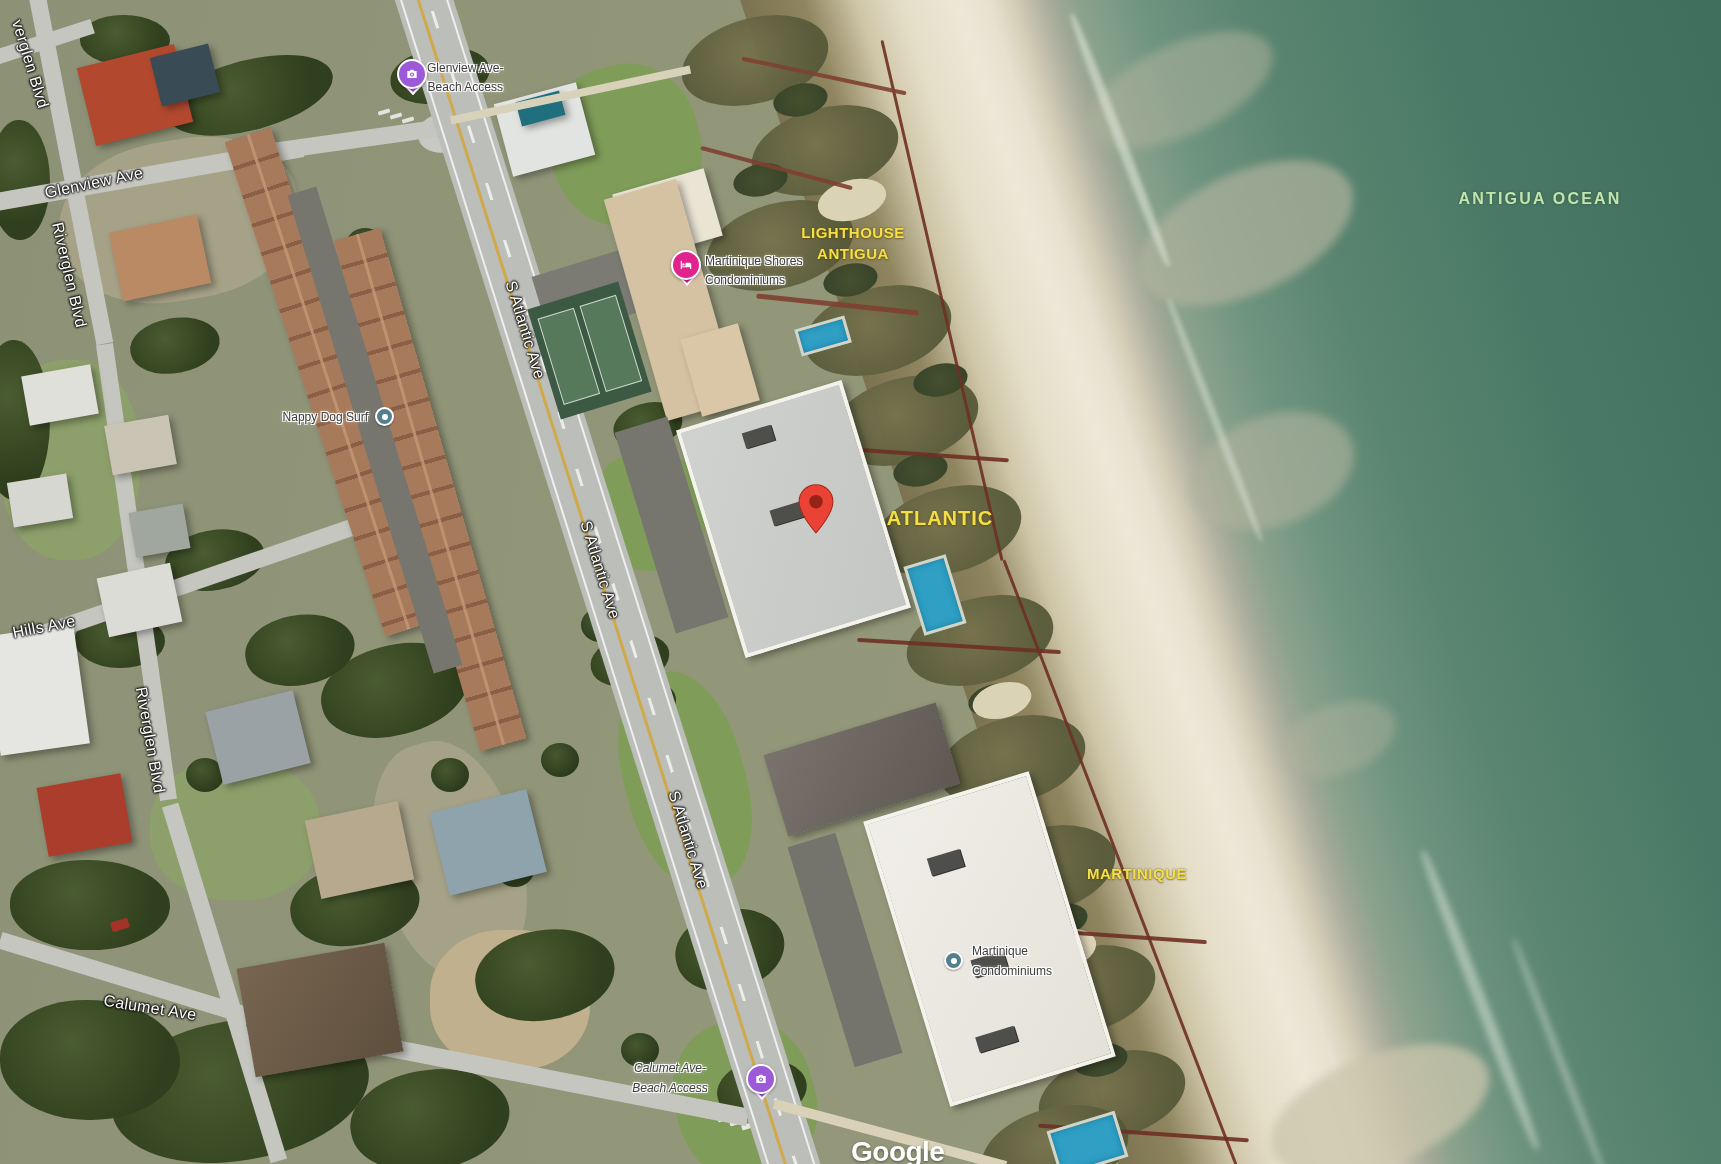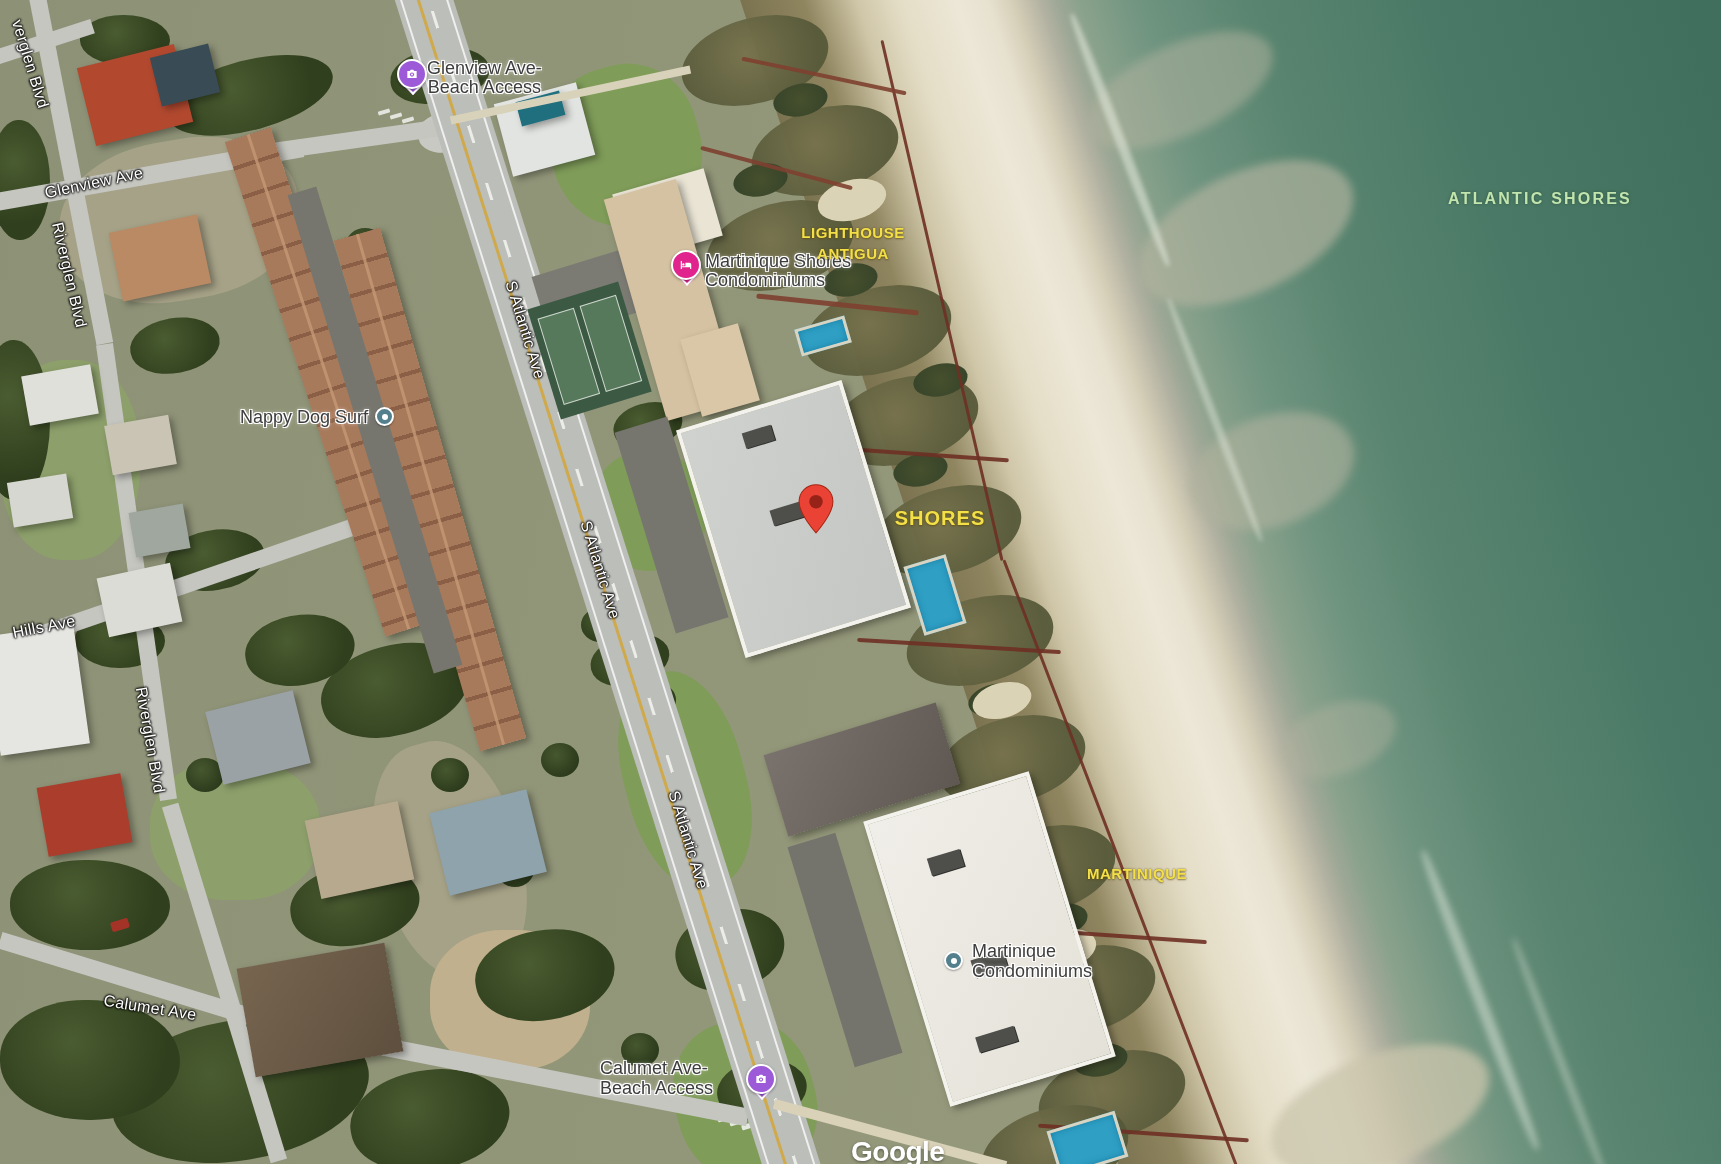--- a/index.html
+++ b/index.html
@@ -17,21 +17,21 @@
   .street{position:absolute;transform:translate(-50%,-50%);color:#fff;
     font-size:16px;letter-spacing:.3px;white-space:nowrap;
     text-shadow:0 1px 2px rgba(0,0,0,.9),0 -1px 2px rgba(0,0,0,.85),
                 1px 0 2px rgba(0,0,0,.85),-1px 0 2px rgba(0,0,0,.85);}
   .area{position:absolute;transform:translate(-50%,-50%);font-weight:bold;
     white-space:nowrap;text-align:center;}
   .area.yellow{color:#f3e049;font-size:15px;letter-spacing:.5px;
     text-shadow:0 0 2px rgba(90,70,0,.8),0 1px 2px rgba(90,70,0,.5);}
   .area.ocean{color:#c2e4ad;font-size:16px;letter-spacing:2.2px;
     text-shadow:0 0 3px rgba(25,55,35,.55);}
-  .poi-text{position:absolute;color:#3d3d3d;font-size:18px;line-height:19px;
+  .poi-text{position:absolute;color:#3d3d3d;font-size:12px;line-height:19px;
     white-space:nowrap;
     text-shadow:-1px -1px 0 #fff,1px -1px 0 #fff,-1px 1px 0 #fff,1px 1px 0 #fff,0 0 4px #fff;}
   .poi-text span{display:block;}
   
   .pin{position:absolute;width:30px;height:40px;}
   .pin .tail{position:absolute;left:9px;top:19px;width:12px;height:12px;
     transform:rotate(45deg);border-right:2.5px solid #fff;border-bottom:2.5px solid #fff;}
   .pin .head{position:absolute;left:0;top:0;width:26px;height:26px;border-radius:50%;
     border:2.5px solid #fff;display:flex;align-items:center;justify-content:center;
     box-shadow:0 1px 3px rgba(0,0,0,.4);}
@@ -284,21 +284,21 @@
     <div class="pin" style="left:746px;top:1064px;">
       <div class="tail" style="background:#9c59d8;"></div>
       <div class="head" style="background:#9c59d8;">
         <svg width="14" height="14" viewBox="0 0 24 24">
             <path fill="#fff" d="M4 7h4l2-2.5h4L16 7h4v12H4z"></path>
             <circle cx="12" cy="13" r="3.6" fill="#9c59d8"></circle>
             <circle cx="12" cy="13" r="1.7" fill="#fff"></circle>
           </svg>
       </div>
     </div>
-    <div class="poi-text" style="left:600px;top:1058px;width:172px;line-height:20px;">
+    <div class="poi-text" style="left:584px;top:1058px;width:172px;text-align:center;line-height:20px;font-style:italic;">
       <span>Calumet Ave-</span>
         <span>Beach Access</span>
     </div>
   </div>
 
   <div style="position:absolute;left:798px;top:484px;width:36px;height:50px;">
     <svg width="36" height="50" viewBox="0 0 24 34">
         <path d="M12 .5C5.6.5.5 5.6.5 12c0 8.6 11.5 21.2 11.5 21.2S23.5 20.6 23.5 12C23.5 5.6 18.4.5 12 .5z" fill="#ea4335" stroke="#a52714" stroke-width=".7"></path>
         <circle cx="12" cy="12" r="4.6" fill="#8e2015" opacity=".9"></circle>
       </svg>
@@ -307,22 +307,22 @@
   <div class="street" style="left:30px;top:64px;transform:translate(-50%,-50%) rotate(73deg);">verglen Blvd</div>
   <div class="street" style="left:94px;top:183px;transform:translate(-50%,-50%) rotate(-12deg);">Glenview Ave</div>
   <div class="street" style="left:69px;top:275px;transform:translate(-50%,-50%) rotate(77deg);">Riverglen Blvd</div>
   <div class="street" style="left:44px;top:627px;transform:translate(-50%,-50%) rotate(-11deg);">Hills Ave</div>
   <div class="street" style="left:150px;top:740px;transform:translate(-50%,-50%) rotate(80deg);">Riverglen Blvd</div>
   <div class="street" style="left:150px;top:1008px;transform:translate(-50%,-50%) rotate(9deg);">Calumet Ave</div>
   <div class="street" style="left:525px;top:330px;transform:translate(-50%,-50%) rotate(73deg);">S Atlantic Ave</div>
   <div class="street" style="left:600px;top:570px;transform:translate(-50%,-50%) rotate(73deg);">S Atlantic Ave</div>
   <div class="street" style="left:688px;top:840px;transform:translate(-50%,-50%) rotate(73deg);">S Atlantic Ave</div>
 
-  <div class="area ocean" style="left:1540px;top:199px;">ATLANTIC SHORES</div>
+  <div class="area ocean" style="left:1540px;top:199px;">ANTIGUA OCEAN</div>
   <div class="area yellow" style="left:853px;top:243px;line-height:21px;">
     <span style="display:block;">LIGHTHOUSE</span>
     <span style="display:block;">ANTIGUA</span>
   </div>
-  <div class="area yellow" style="left:940px;top:518px;font-size:20px;letter-spacing:1px;">SHORES</div>
+  <div class="area yellow" style="left:940px;top:518px;font-size:20px;letter-spacing:1px;">ATLANTIC</div>
   <div class="area yellow" style="left:1137px;top:873px;">MARTINIQUE</div>
 
   <div id="google-logo">Google</div>
 </div>
 
 </body></html>

